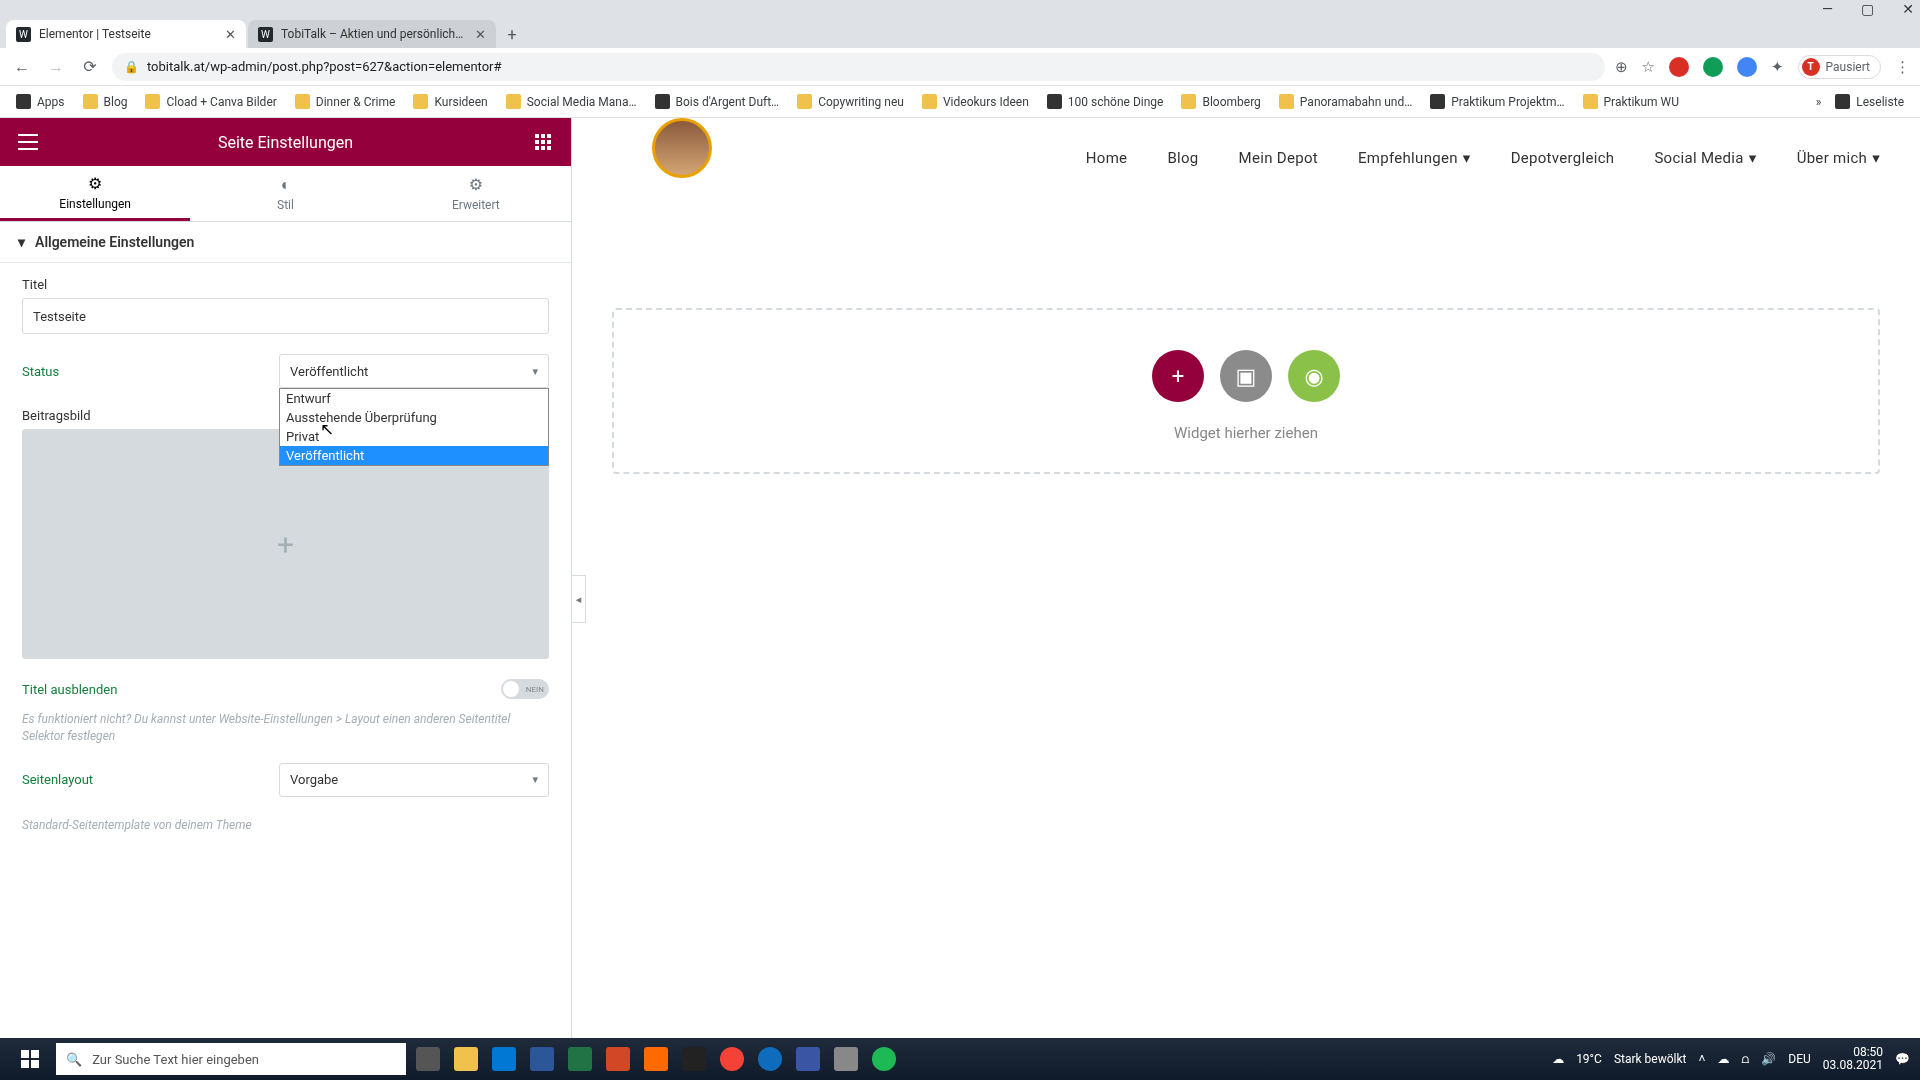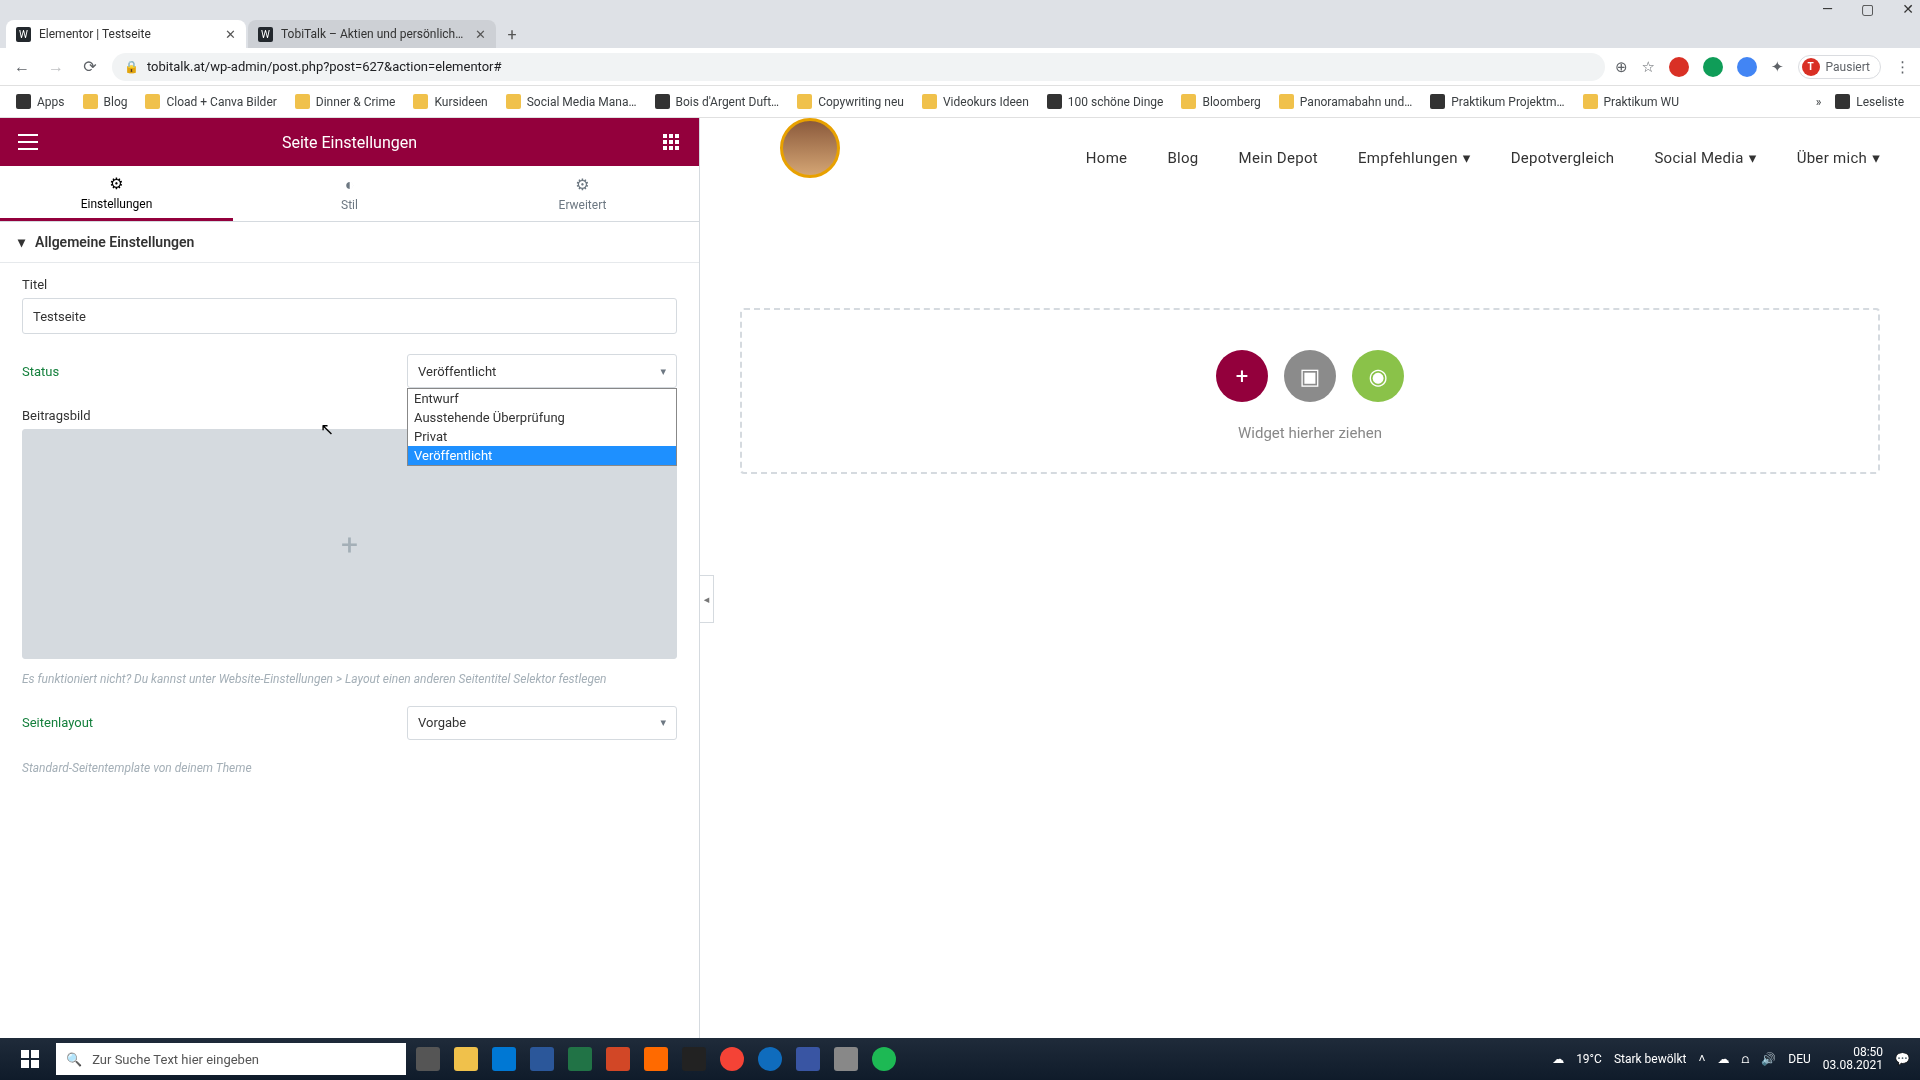--- a/index.html
+++ b/index.html
@@ -24,21 +24,21 @@
 .ext-icon.green{background:#0f9d58}
 .profile-badge{height:24px;border:1px solid #dadce0;border-radius:12px;display:flex;align-items:center;padding:0 10px 0 3px;gap:6px;font-size:12px;color:#5f6368}
 .profile-badge .pc{width:18px;height:18px;border-radius:50%;background:#d93025;color:#fff;display:flex;align-items:center;justify-content:center;font-size:10px;font-weight:bold}
 .bm-bar{height:32px;background:#fff;display:flex;align-items:center;padding:0 10px;gap:6px;border-bottom:1px solid #e0e0e0;font-size:12px;color:#3c4043}
 .bm{display:flex;align-items:center;gap:6px;padding:3px 6px;white-space:nowrap}
 .bm .bf{width:15px;height:15px;background:#f0c14b;border-radius:2px;display:inline-block}
 .bm .bf.dark{background:#333}
 .bm-right{margin-left:auto;display:flex;align-items:center;gap:8px}
 .app-area{flex:1;display:flex;position:relative}
 
-.el-panel{width:700px;background:#fff;display:flex;flex-direction:column;border-right:1px solid #d5dadf}
+.el-panel{width:572px;background:#fff;display:flex;flex-direction:column;border-right:1px solid #d5dadf}
 .el-header{height:48px;background:#93003c;color:#fff;display:flex;align-items:center;justify-content:space-between;padding:0 14px;font-size:16px}
 .el-header .hbtn{width:28px;height:28px;display:flex;align-items:center;justify-content:center}
 .el-header .hbtn svg{fill:#fff}
 .el-tabs{height:56px;display:flex;border-bottom:1px solid #d5dadf}
 .el-tab{flex:1;display:flex;flex-direction:column;align-items:center;justify-content:center;gap:4px;font-size:12px;color:#6d7882;cursor:pointer}
 .el-tab.active{color:#000;border-bottom:3px solid #93003c}
 .el-tab .ticon{font-size:16px}
 .el-section{padding:12px 18px;border-bottom:1px solid #e6e9ec;font-size:14px;font-weight:600;color:#333;display:flex;align-items:center;gap:10px}
 .el-body{flex:1;padding:14px 22px;overflow:auto;color:#333;font-size:13px}
 .ctrl{margin-bottom:20px}
@@ -254,20 +254,26 @@
             <div class="dd-item">Privat</div>
             <div class="dd-item sel">Veröffentlicht</div>
           </div>
         </div>
         <div class="ctrl">
           <div class="lbl">Beitragsbild</div>
           <div class="img-box">
               <span>+</span>
             </div>
         </div>
+        <div class="ctrl-row">
+          <div class="lbl">Titel ausblenden</div>
+          <div class="toggle">
+              <span>NEIN</span>
+            </div>
+        </div>
         <div class="help-text">Es funktioniert nicht? Du kannst unter Website-Einstellungen &gt; Layout einen anderen Seitentitel Selektor festlegen</div>
         <div class="ctrl-row">
           <div class="lbl">Seitenlayout</div>
           <div class="select-box">
             <span>Vorgabe</span>
             <span class="caret">▾</span>
           </div>
         </div>
         <div class="help-text" style="margin-top:15px">Standard-Seitentemplate von deinem Theme</div>
       </div>

